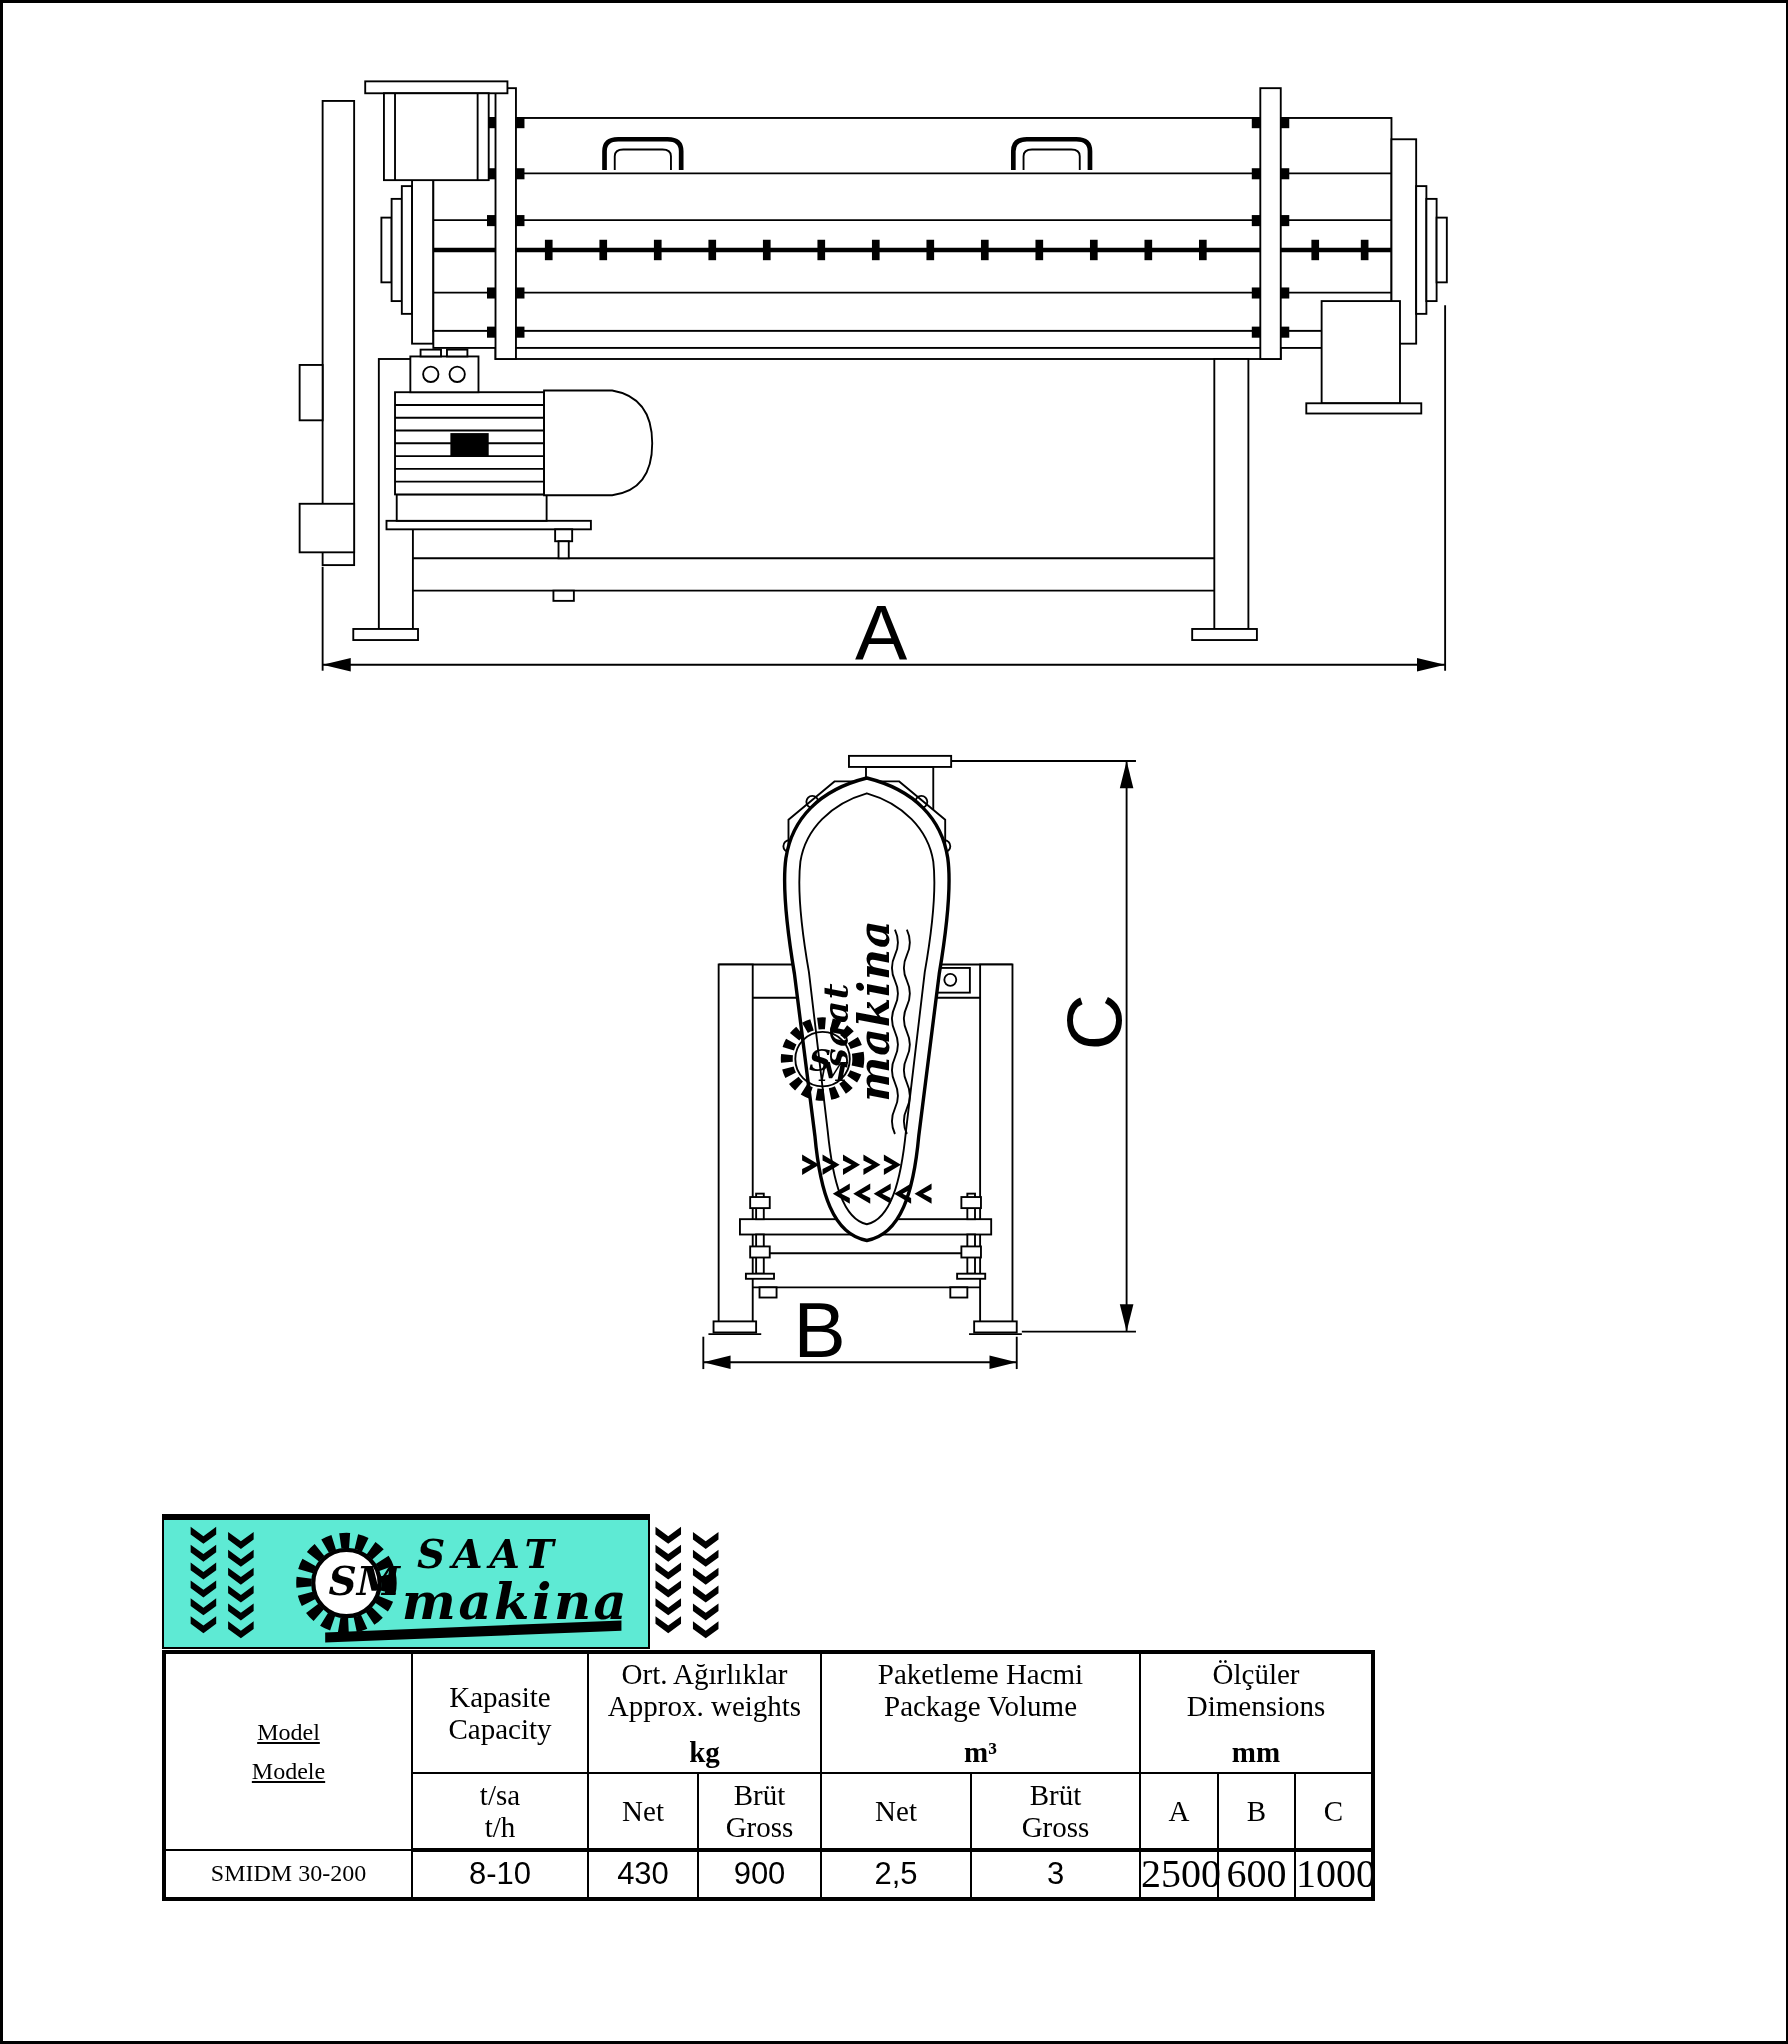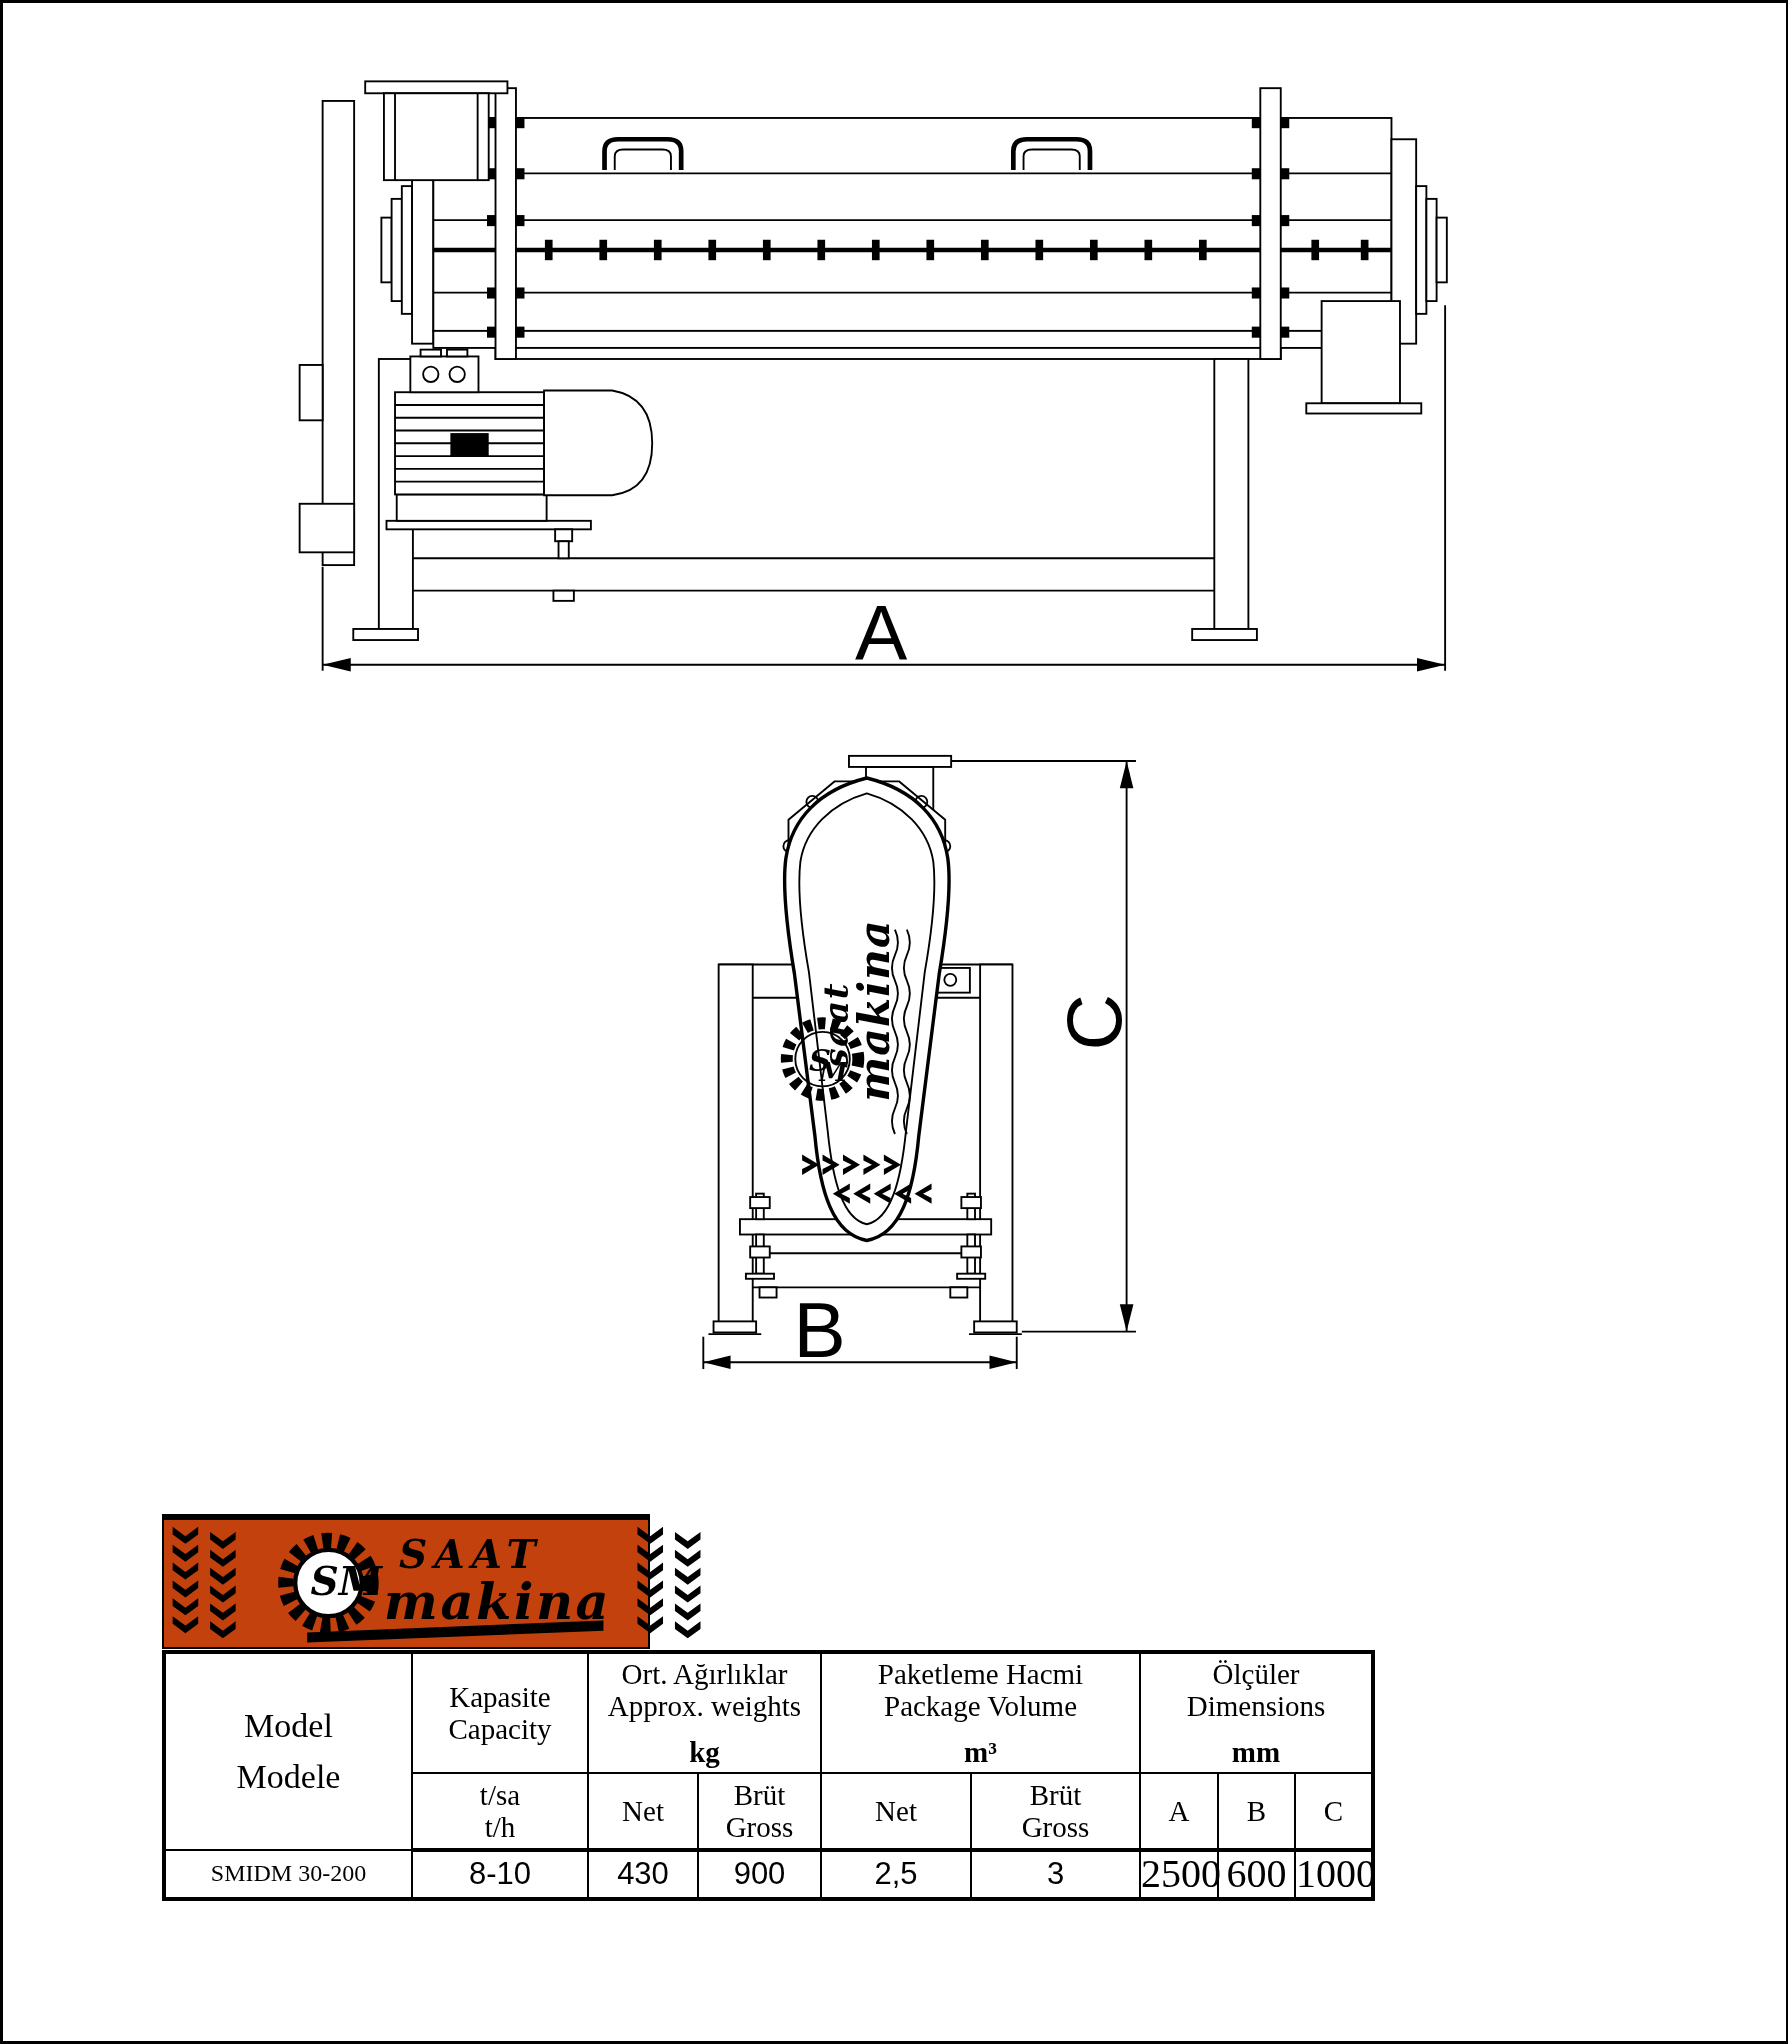--- a/index.html
+++ b/index.html
@@ -15,35 +15,35 @@
   .wt{fill:#fff;stroke:#000;stroke-width:2.2px;}
   .wtk{fill:#fff;stroke:#000;stroke-width:4px;}
   .bk{fill:#000;stroke:none;}
   .dim{font:92px "Liberation Sans",sans-serif;fill:#000;stroke:none;}
   .gtxt{font:italic 700 40px "DejaVu Serif",serif;fill:#000;stroke:none;letter-spacing:2px;}
   .gtxt2{font:italic 700 50px "DejaVu Serif",serif;fill:#000;stroke:none;letter-spacing:1px;}
 
   
   .logo-box{
     position:absolute;left:159px;top:1511px;width:488px;height:135px;
-    border:2.6px solid #000;border-top:6.8px solid #000;box-sizing:border-box;background:#c2410c;
+    border:2.6px solid #000;border-top:6.8px solid #000;box-sizing:border-box;background:#5eead4;padding-left:18px;
   }
   
   table.spec{
     position:absolute;left:159px;top:1647px;width:1208px;height:244px;
     border-collapse:collapse;table-layout:fixed;background:#fff;
     font-family:"Liberation Serif",serif;
   }
   table.spec td{border:2.1px solid #000;text-align:center;vertical-align:middle;padding:0;line-height:1.12;}
   table.spec{border:4.3px solid #000;}
   td.hsep{border-bottom:5.1px solid #000;}
   tr.subrow td{border-bottom:4.3px solid #000;}
   .h-tr,.h-en{font-size:29px;}
   .h-unit{font-size:29px;display:block;margin-top:13.6px;font-weight:bold;}
-  .modelcell{font-size:34px;}
+  .modelcell{font-size:24px;text-decoration:underline;}
   .modelcell .m2{display:block;margin-top:12px;}
   .sub{font-size:29px;}
   .dval-sans{font:31px "Liberation Sans",sans-serif;margin-left:44px;}
   .dval-ser{font-size:40px;}
   .dmodel{font-size:24px;white-space:nowrap;}
 </style>
 </head>
 <body>
 
 <div class="page">

